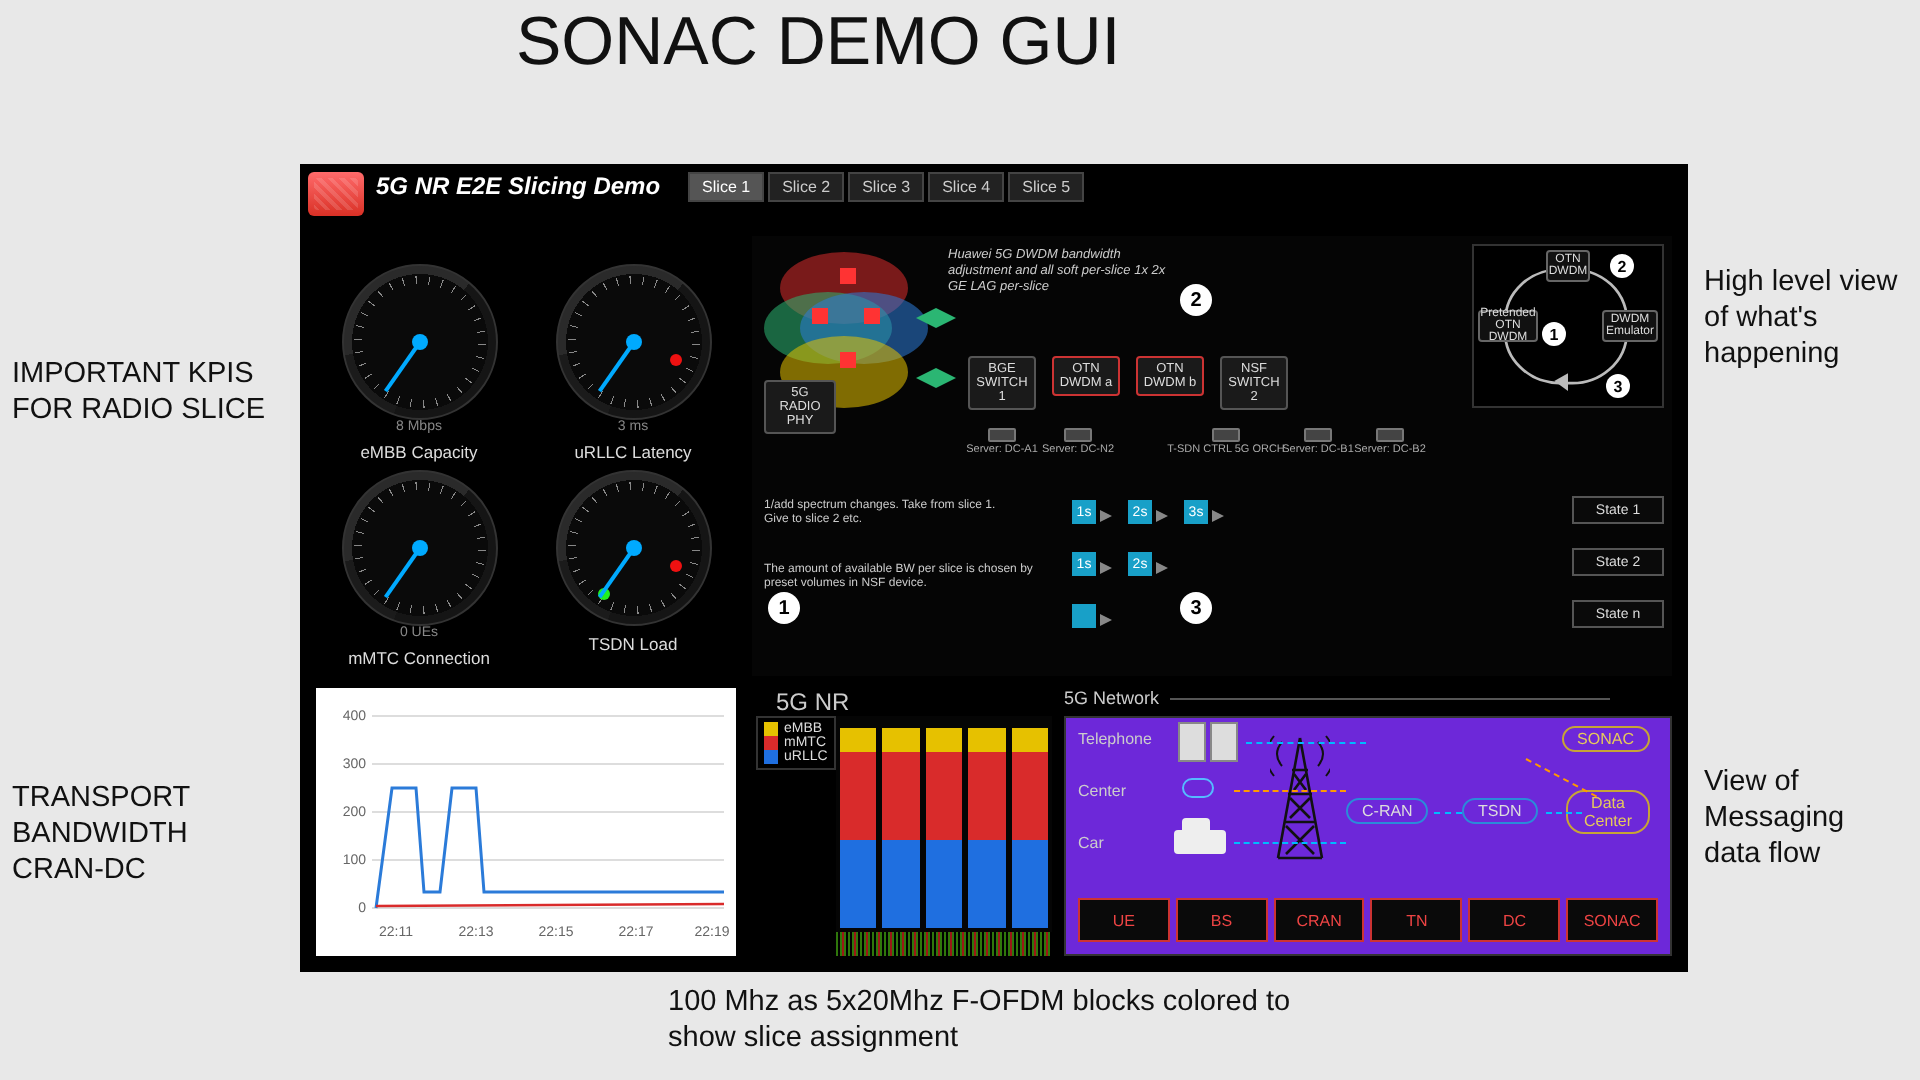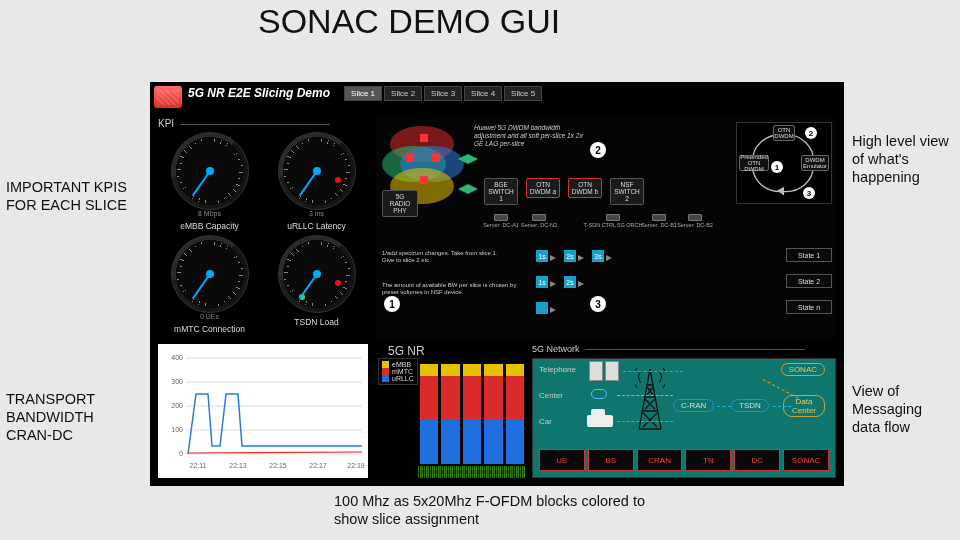--- a/index.html
+++ b/index.html
@@ -94,60 +94,59 @@
   .emu .nd{position:absolute;width:22px;height:16px;background:#111;border:1px solid #666;border-radius:2px;font-size:6px;color:#ddd;display:flex;align-items:center;justify-content:center;text-align:center;line-height:1;}
   .emu .nb{position:absolute;width:12px;height:12px;border-radius:50%;background:#fff;color:#000;font-size:8px;font-weight:700;display:flex;align-items:center;justify-content:center;}
   .emu svg{position:absolute;inset:0;}
 
   .desc{position:absolute;top:6px;left:98px;width:110px;font-size:6.5px;color:#ccc;font-style:italic;line-height:1.2;}
 
   
   .net{position:absolute;top:262px;left:382px;width:304px;height:134px;}
   .net-hdr{font-size:9px;color:#ccc;}
   .net-hdr::after{content:"";display:inline-block;width:220px;height:1px;background:#555;vertical-align:middle;margin-left:5px;}
-  .net-body{position:absolute;top:14px;left:0;right:0;bottom:0;border:1px solid #333;background:#0f766e;}
+  .net-body{position:absolute;top:14px;left:0;right:0;bottom:0;border:1px solid #333;background:#6d28d9;}
   .pill{position:absolute;border:1px solid;border-radius:9px;font-size:8px;padding:1px 7px;color:#ddd;}
   .pipe{position:absolute;bottom:6px;left:6px;right:6px;height:22px;display:flex;gap:3px;}
   .stage-box{flex:1;border:1px solid #c33;color:#e44;font-size:8px;display:flex;align-items:center;justify-content:center;background:#0a0a0a;}
   .tower{position:absolute;}
   .car{position:absolute;width:26px;height:12px;background:#eee;border-radius:2px;}
   .car::before{content:"";position:absolute;top:-6px;left:4px;width:14px;height:7px;background:#eee;border-radius:2px 2px 0 0;}
   .dashline{position:absolute;border-top:1px dashed #0bf;height:0;}
   .dashline.o{border-top-color:#f90;}
 
 </style>
 </head>
 <body>
 
 <div class="stage">
 
   <div class="title">SONAC DEMO GUI</div>
 
-  <div class="ann left1">IMPORTANT KPIS FOR EACH SLICE</div>
+  <div class="ann left1">IMPORTANT KPIS FOR RADIO SLICE</div>
   <div class="ann left2">TRANSPORT BANDWIDTH CRAN-DC</div>
   <div class="ann right1">High level view of what's happening</div>
   <div class="ann right2">View of Messaging data flow</div>
   <div class="ann bottom">100 Mhz as 5x20Mhz F-OFDM blocks colored to show slice assignment</div>
 
   <div class="dash">
 
     <div class="hdr">
       <div class="logo"></div>
       <div class="hdr-title">5G NR E2E Slicing Demo</div>
       <div class="tabs">
         <div class="tab active">Slice 1</div>
         <div class="tab">Slice 2</div>
         <div class="tab">Slice 3</div>
         <div class="tab">Slice 4</div>
         <div class="tab">Slice 5</div>
       </div>
     </div>
 
     <div class="kpi">
-      <div class="kpi-label">KPI</div>
       <div class="gauges">
         <div class="gauge g1">
           <div class="dial">
               <div class="ticks"></div>
               <div class="dot"></div>
             </div>
           <div class="gv">8 Mbps</div>
           <div class="gl">eMBB Capacity</div>
         </div>
         <div class="gauge g2">

